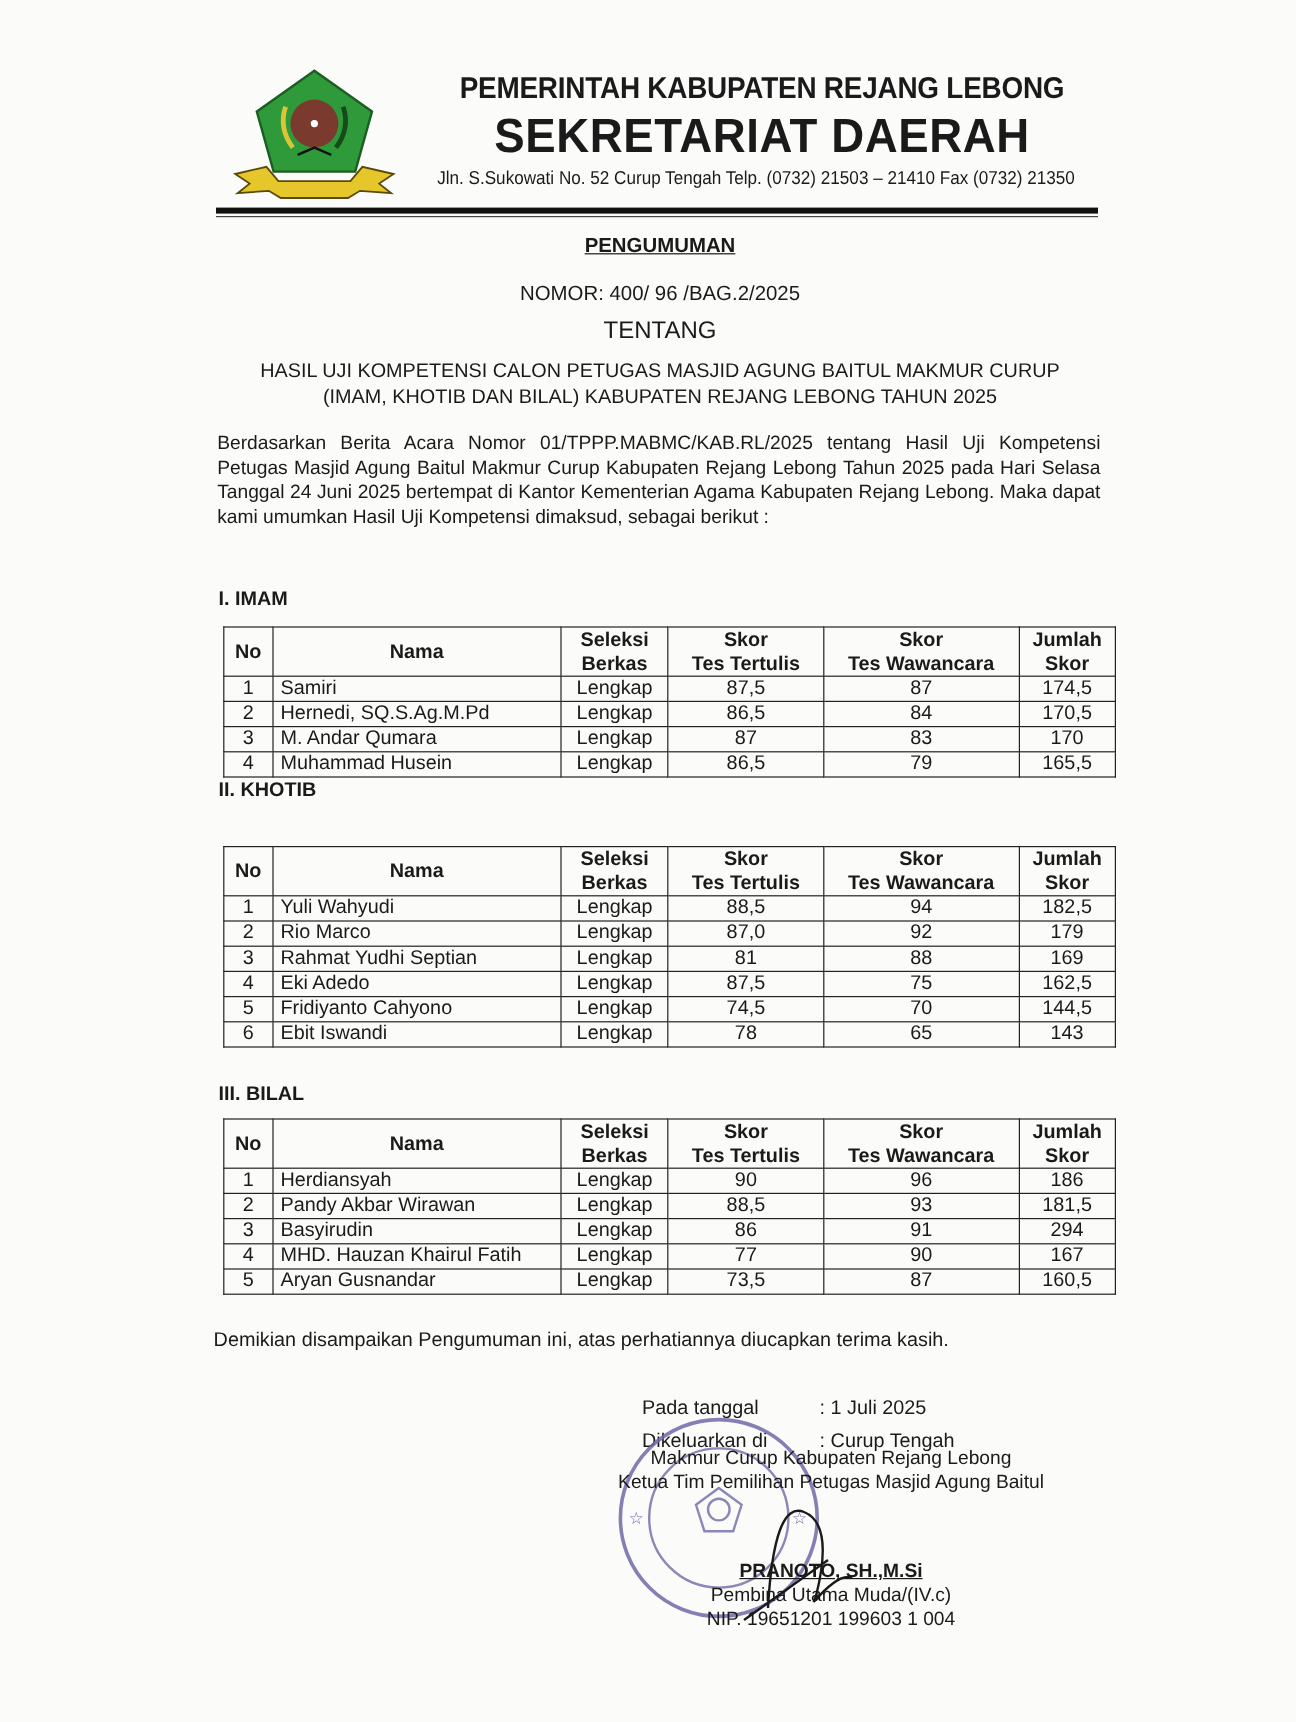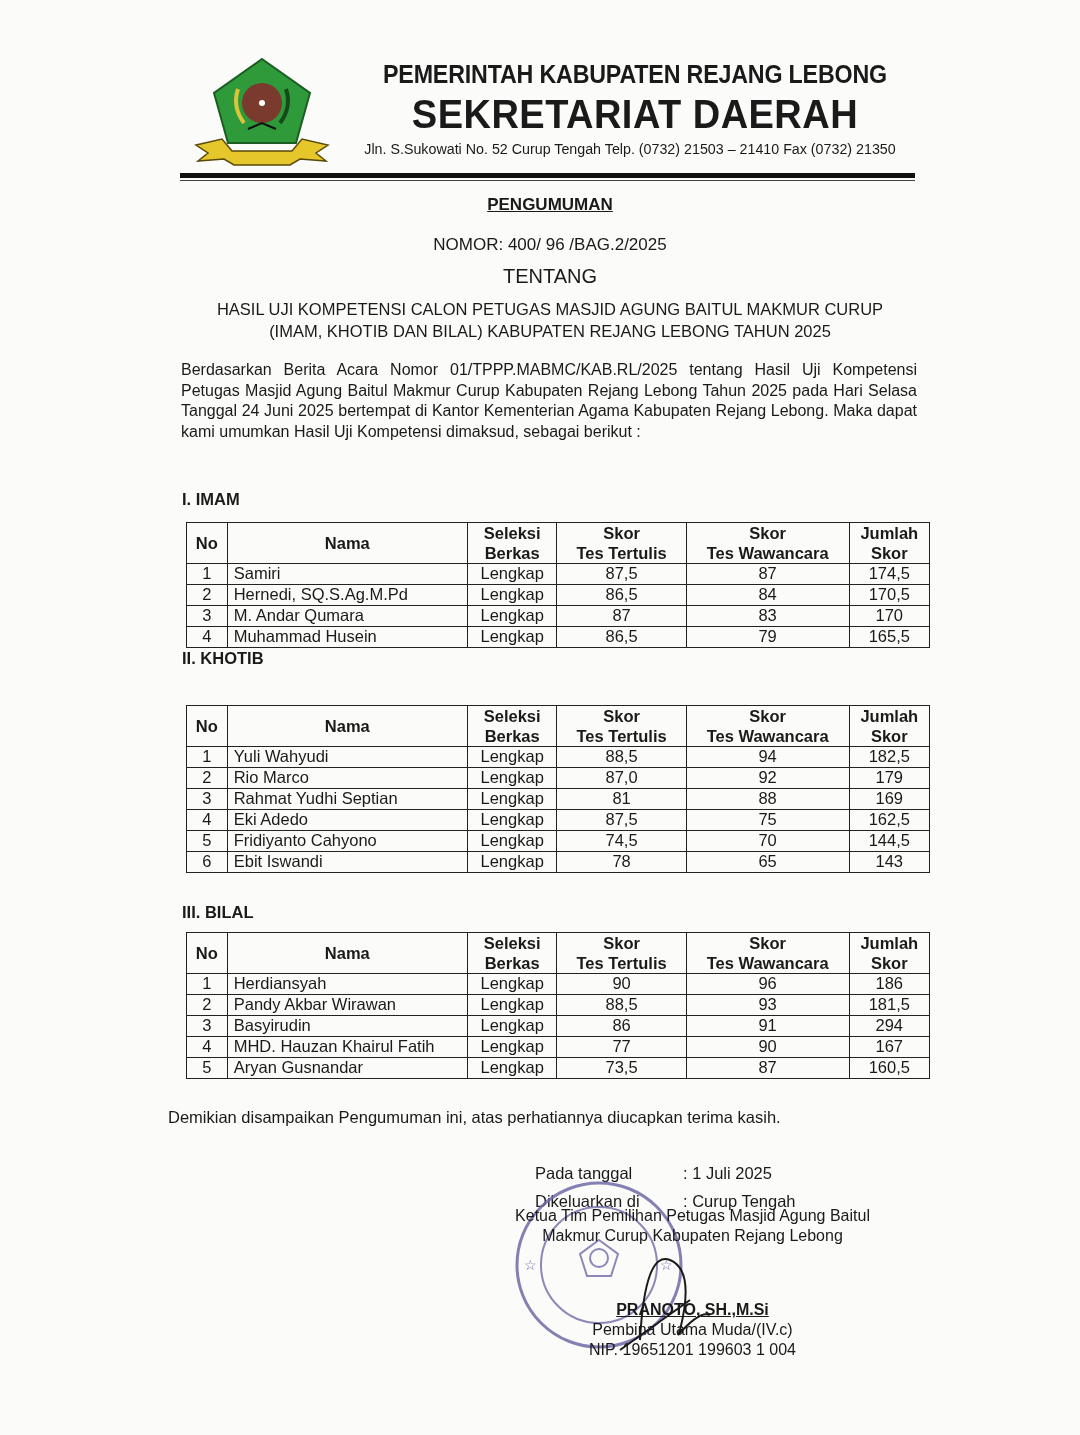--- a/index.html
+++ b/index.html
@@ -26,21 +26,21 @@
 
   .sec { left: 182px; font-size: 16.5px; font-weight: bold; }
   table.res { position: absolute; left: 186px; width: 744px; border-collapse: collapse; font-size: 16.5px; }
   table.res th, table.res td { border: 1.5px solid #222; padding: 0 4px; line-height: 19.5px; }
   table.res th { font-weight: bold; text-align: center; line-height: 20px; }
   table.res td { text-align: center; height: 20px; }
   table.res td.name { text-align: left; padding-left: 6px; margin-top: 28px; }
   col.c-no { width: 40px; } col.c-name { width: 236px; } col.c-berkas { width: 88px; }
   col.c-tulis { width: 127px; } col.c-waw { width: 160px; } col.c-jml { width: 79px; }
 
-  .closing { left: 168px; top: 1108px; font-size: 16.5px; }
+  .closing { left: 178px; top: 1108px; font-size: 16.5px; }
   .issued { left: 535px; font-size: 16.5px; }
   .issued .lbl { display: inline-block; width: 148px; }
   .sig { left: 500px; width: 385px; text-align: center; font-size: 16px; line-height: 20px; }
   .signame { font-weight: bold; text-decoration: underline; }
   .stamp { left: 512px; top: 1178px; width: 175px; height: 175px; }
   .signature { left: 600px; top: 1240px; width: 150px; height: 120px; }
 </style>
 </head>
 <body>
 
@@ -312,22 +312,22 @@
     <circle cx="87" cy="87" r="82" fill="none" stroke="#6f6aa8" stroke-width="3" opacity="0.85"></circle>
     <circle cx="87" cy="87" r="58" fill="none" stroke="#6f6aa8" stroke-width="2" opacity="0.8"></circle>
     <polygon points="87,62 106,76 99,98 75,98 68,76" fill="none" stroke="#6f6aa8" stroke-width="2" opacity="0.8"></polygon>
     <circle cx="87" cy="80" r="9" fill="none" stroke="#6f6aa8" stroke-width="2" opacity="0.8"></circle>
     <text x="12" y="92" font-size="14" fill="#6f6aa8" font-family="DejaVu Sans, sans-serif">☆</text>
     <text x="148" y="92" font-size="14" fill="#6f6aa8" font-family="DejaVu Sans, sans-serif">☆</text>
   </svg>
 </div>
 
 <div class="abs sig" style="top:1206px">
+  <div>Makmur Curup Kabupaten Rejang Lebong</div>
   <div>Ketua Tim Pemilihan Petugas Masjid Agung Baitul</div>
-  <div>Makmur Curup Kabupaten Rejang Lebong</div>
 </div>
 <div class="abs signature">
   <svg width="150" height="120" viewBox="0 0 150 120">
     <path d="M20 110 L90 60 M40 100 Q45 10 70 20 Q95 30 80 90 L78 95 Q100 70 110 75" stroke="#1a1a1a" stroke-width="2" fill="none"></path>
   </svg>
 </div>
 <div class="abs sig" style="top:1300px">
   <div class="signame">PRANOTO, SH.,M.Si</div>
   <div>Pembina Utama Muda/(IV.c)</div>
   <div>NIP. 19651201 199603 1 004</div>

